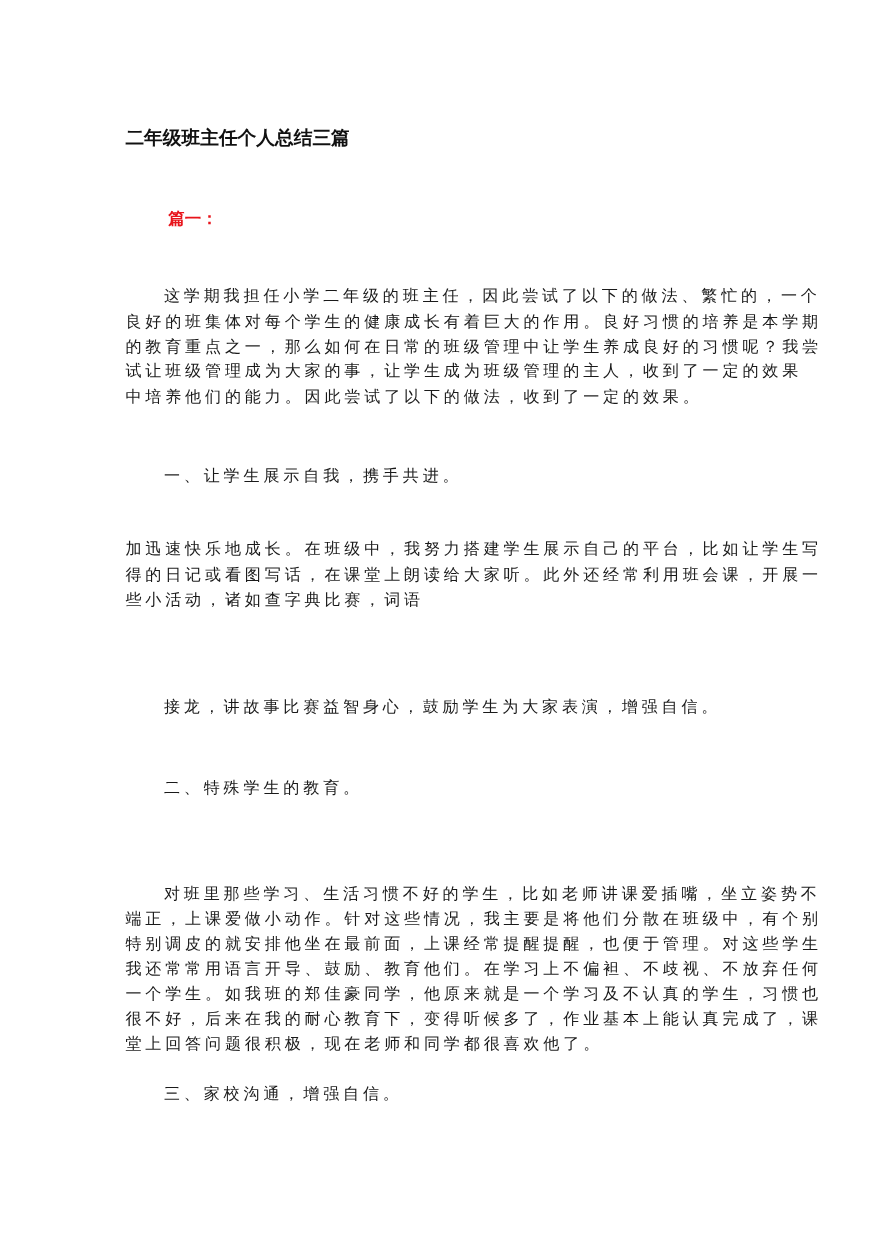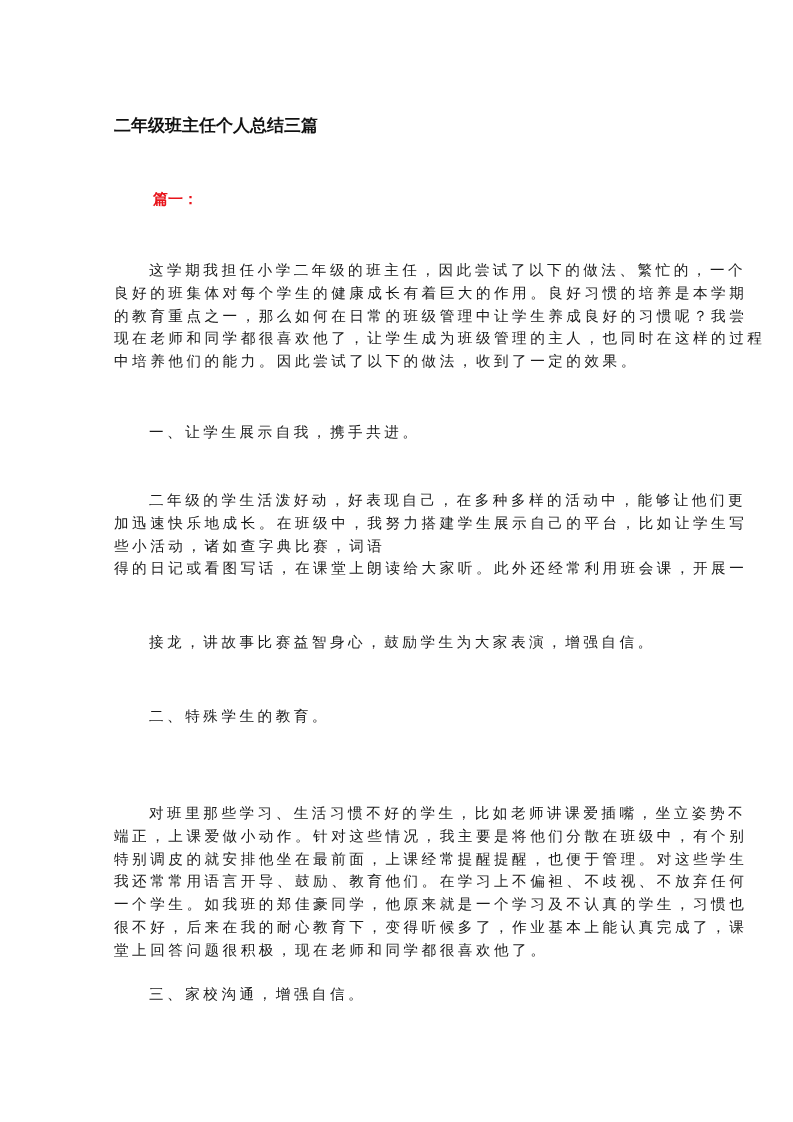--- a/index.html
+++ b/index.html
@@ -74,31 +74,30 @@
 <div class="page">
 
   <div class="title">二年级班主任个人总结三篇</div>
 
   <div class="section-label">篇一：</div>
 
   <div class="para" style="top:259px;">
     <span class="line">这学期我担任小学二年级的班主任，因此尝试了以下的做法、繁忙的，一个</span>
     <span class="line" style="margin-left:-35px;">良好的班集体对每个学生的健康成长有着巨大的作用。良好习惯的培养是本学期</span>
     <span class="line" style="margin-left:-35px;">的教育重点之一，那么如何在日常的班级管理中让学生养成良好的习惯呢？我尝</span>
-    <span class="line" style="margin-left:-35px;">现在老师和同学都很喜欢他了，让学生成为班级管理的主人，也同时在这样的过程</span>
+    <span class="line" style="margin-left:-35px;">试让班级管理成为大家的事，让学生成为班级管理的主人，收到了一定的效果</span>
     <span class="line" style="margin-left:-35px;">中培养他们的能力。因此尝试了以下的做法，收到了一定的效果。</span>
   </div>
 
   <div class="heading" style="top:423px;">一、让学生展示自我，携手共进。</div>
 
   <div class="para" style="top:489px;">
-    <span class="line">二年级的学生活泼好动，好表现自己，在多种多样的活动中，能够让他们更</span>
     <span class="line" style="margin-left:-35px;">加迅速快乐地成长。在班级中，我努力搭建学生展示自己的平台，比如让学生写</span>
+    <span class="line" style="margin-left:-35px;">得的日记或看图写话，在课堂上朗读给大家听。此外还经常利用班会课，开展一</span>
     <span class="line" style="margin-left:-35px;">些小活动，诸如查字典比赛，词语</span>
-    <span class="line" style="margin-left:-35px;">得的日记或看图写话，在课堂上朗读给大家听。此外还经常利用班会课，开展一</span>
   </div>
 
   <div class="heading" style="top:633px;">接龙，讲故事比赛益智身心，鼓励学生为大家表演，增强自信。</div>
 
   <div class="heading" style="top:707px;">二、特殊学生的教育。</div>
 
   <div class="para" style="top:770px;margin-top:32px;">
     <span class="line">对班里那些学习、生活习惯不好的学生，比如老师讲课爱插嘴，坐立姿势不</span>
     <span class="line" style="margin-left:-35px;">端正，上课爱做小动作。针对这些情况，我主要是将他们分散在班级中，有个别</span>
     <span class="line" style="margin-left:-35px;">特别调皮的就安排他坐在最前面，上课经常提醒提醒，也便于管理。对这些学生</span>

